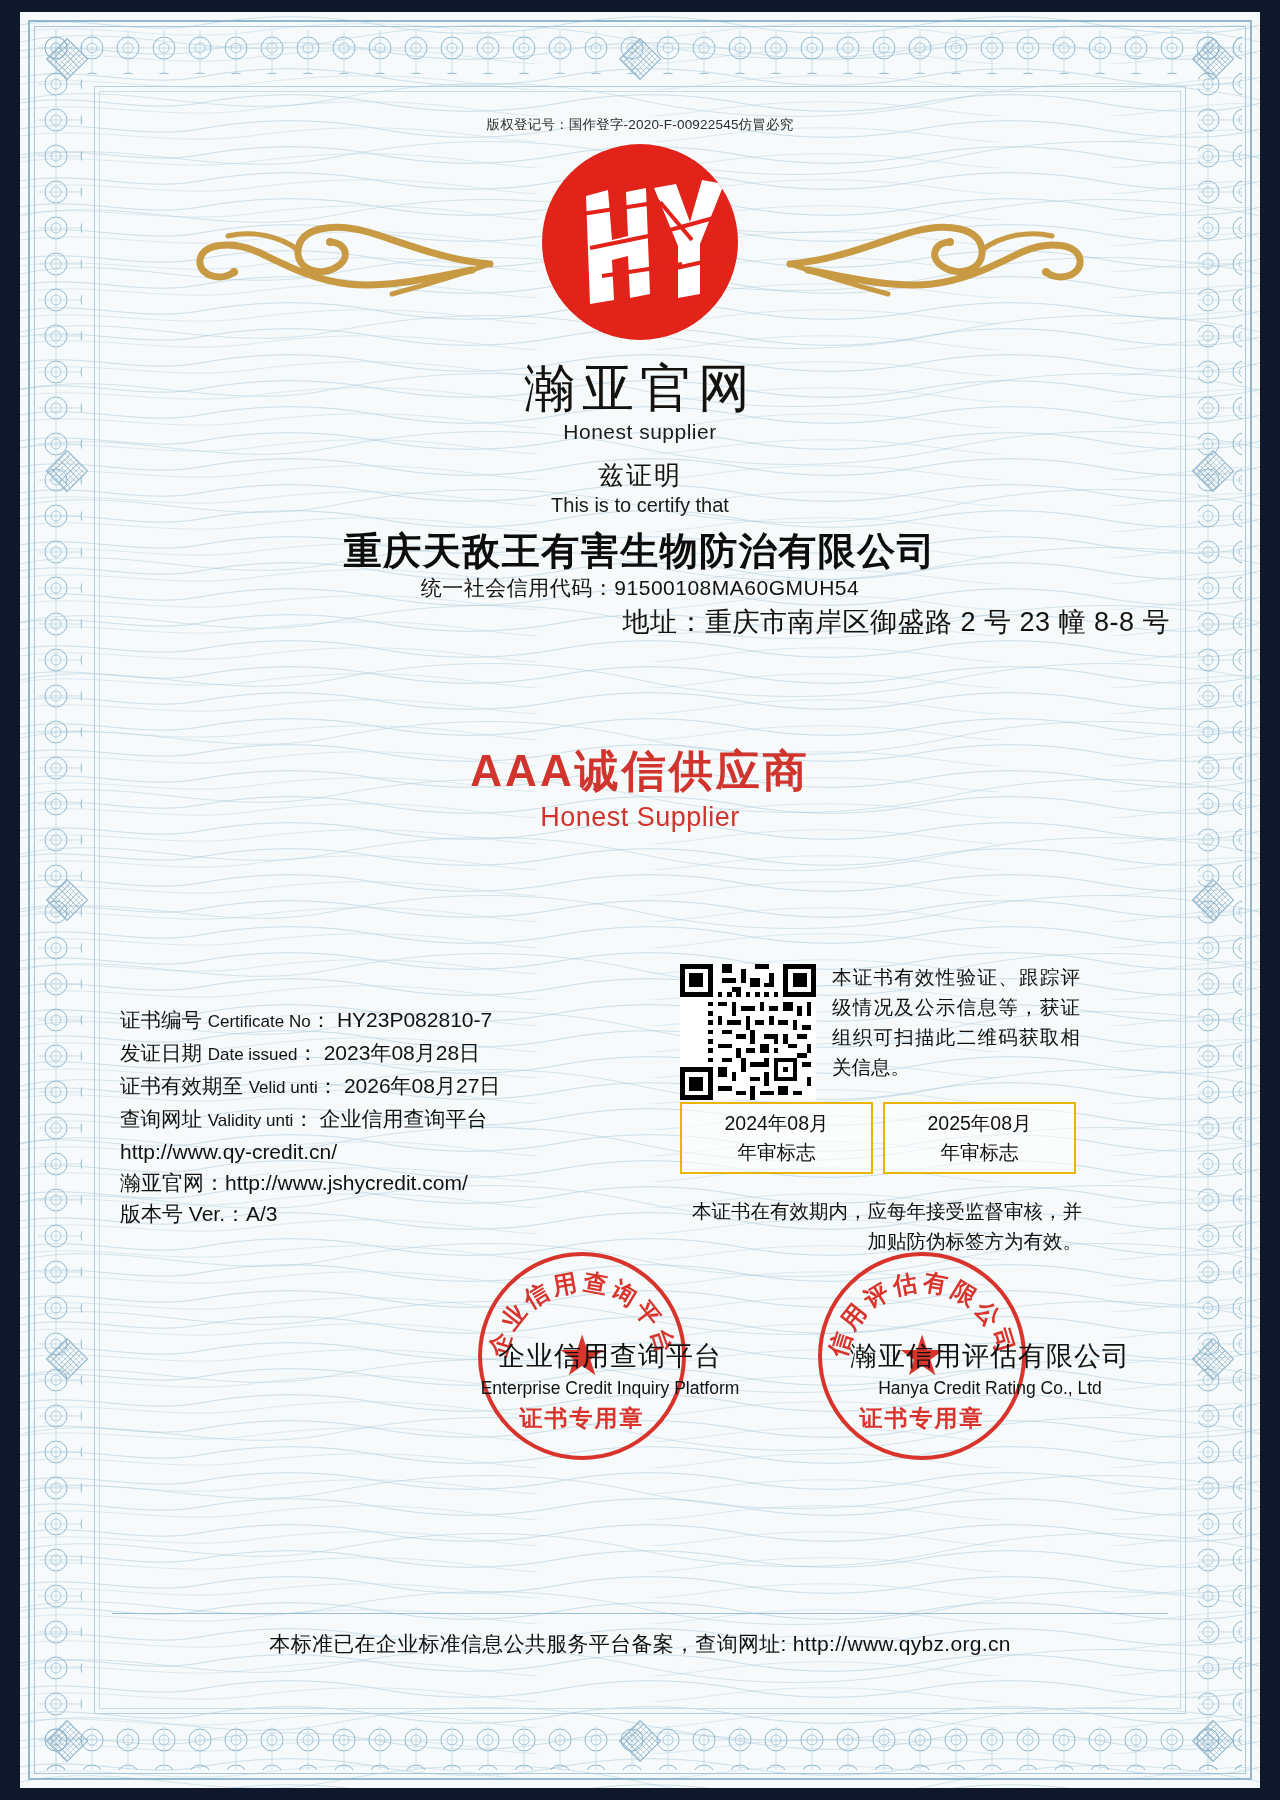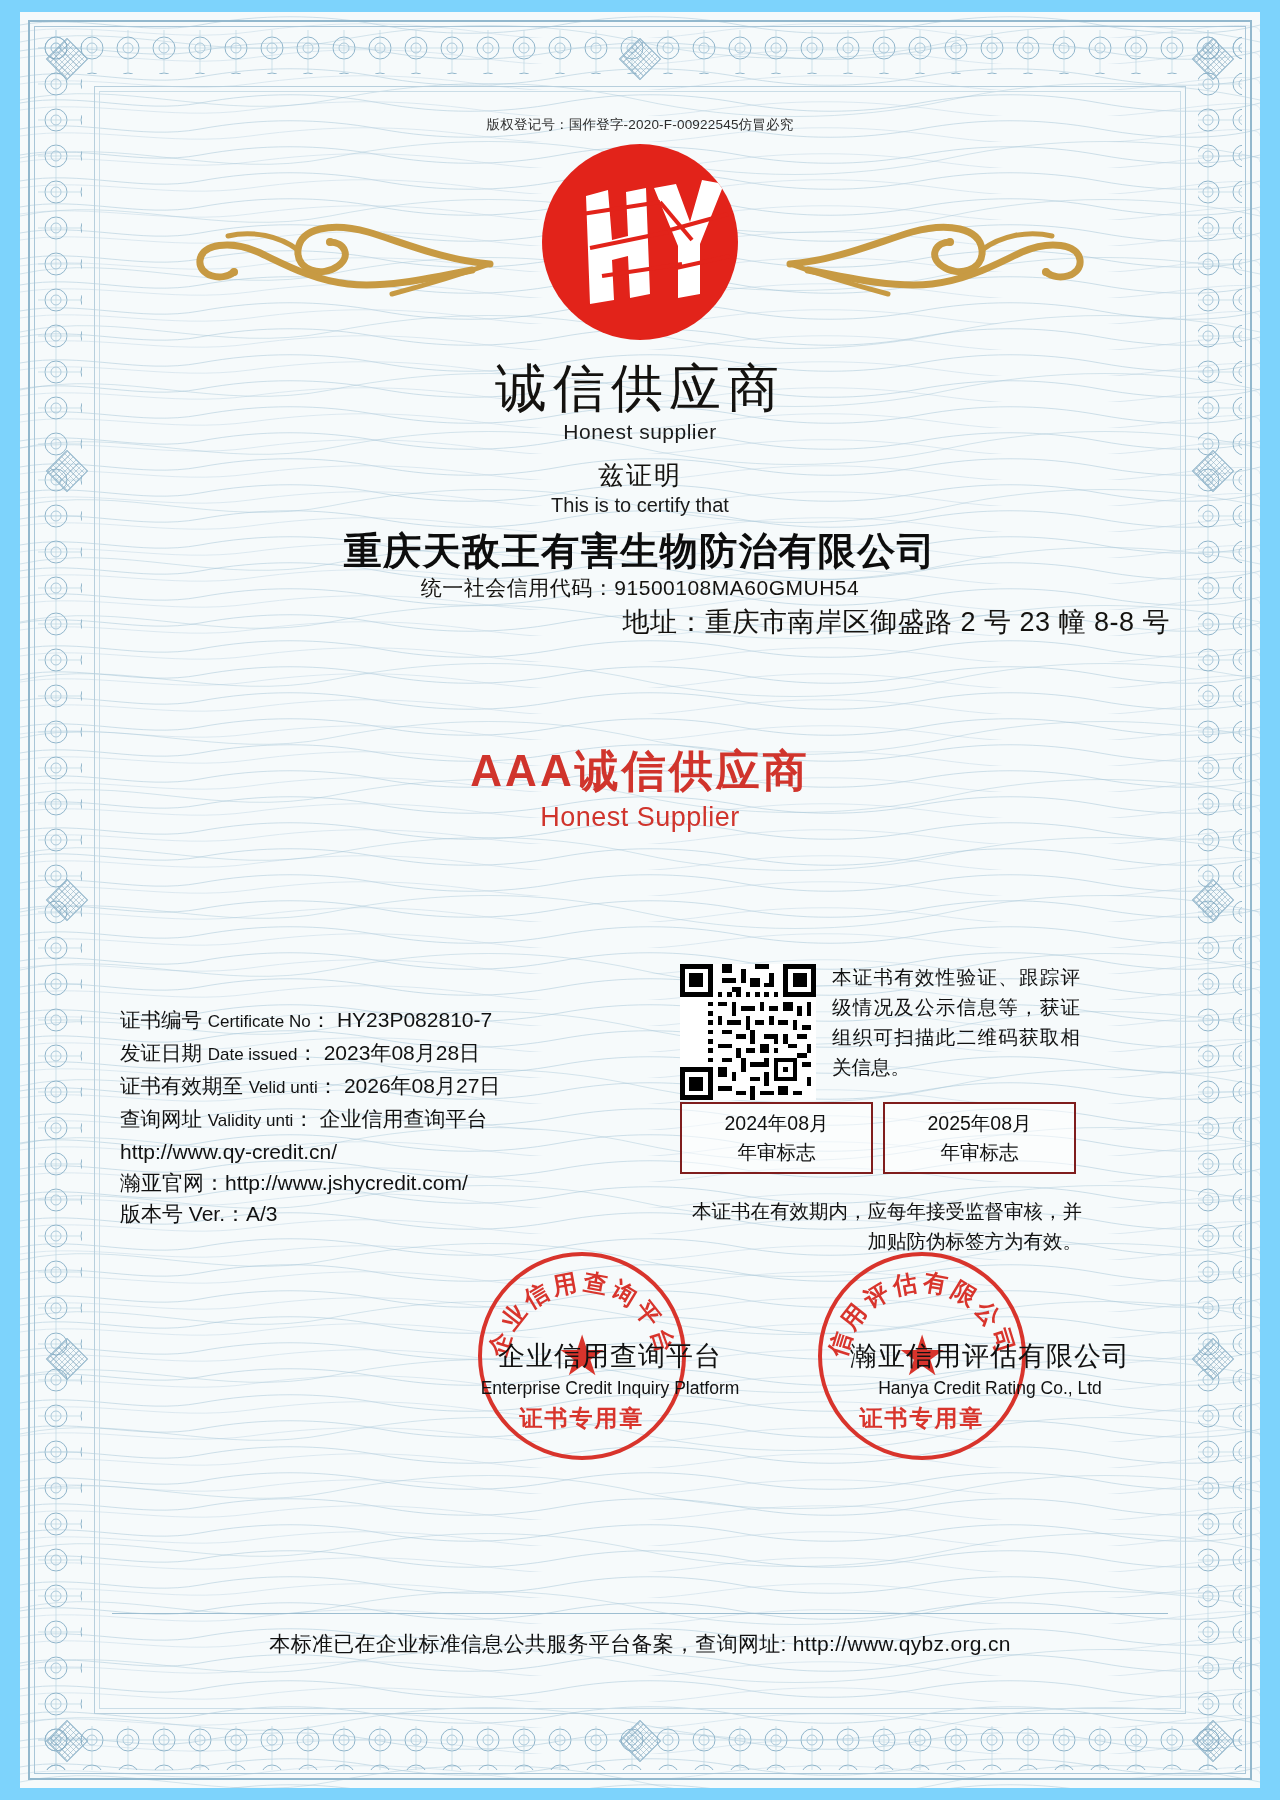--- a/index.html
+++ b/index.html
@@ -10,21 +10,21 @@
     font-family: "Liberation Sans", sans-serif;
     background: #ffffff;
     overflow: hidden;
   }
 
   
   .page {
     position: relative;
     width: 1280px;
     height: 1800px;
-    background: #7dd3fc;
+    background: #0f172a;
   }
   .cert {
     position: absolute;
     left: 20px;
     top: 12px;
     width: 1240px;
     height: 1776px;
     background: #f7fbfb;
     overflow: hidden;
   }
@@ -245,21 +245,21 @@
     position: absolute;
     left: 570px;
     top: 1000px;
     width: 400px;
     display: flex;
     gap: 10px;
   }
   .year-stamp {
     width: 193px;
     height: 72px;
-    border: 2px solid #7f1d1d;
+    border: 2px solid #eab308;
     background: rgba(255,255,255,.55);
     display: flex;
     flex-direction: column;
     align-items: center;
     justify-content: center;
     gap: 2px;
   }
   .year-stamp .ys-top { font-size: 19.5px; color: #111; }
   .year-stamp .ys-bot { font-size: 19.5px; color: #111; }
 
@@ -442,21 +442,21 @@
               <path d="M48 104 L126 88"></path>
               <path d="M60 132 L140 120"></path>
               <path d="M118 58 L150 96"></path>
               <path d="M128 86 L186 70"></path>
               <path d="M134 124 L188 112"></path>
             </g>
           </svg>
         </div>
       </div>
 
-      <div class="title-cn">诚信供应商</div>
+      <div class="title-cn">瀚亚官网</div>
       <div class="title-en">Honest supplier</div>
 
       <div class="certify-cn">兹证明</div>
       <div class="certify-en">This is to certify that</div>
 
       <div class="company">重庆天敌王有害生物防治有限公司</div>
 
       <div class="usci">
         <span>统一社会信用代码：</span><span>91500108MA60GMUH54</span>
       </div>

